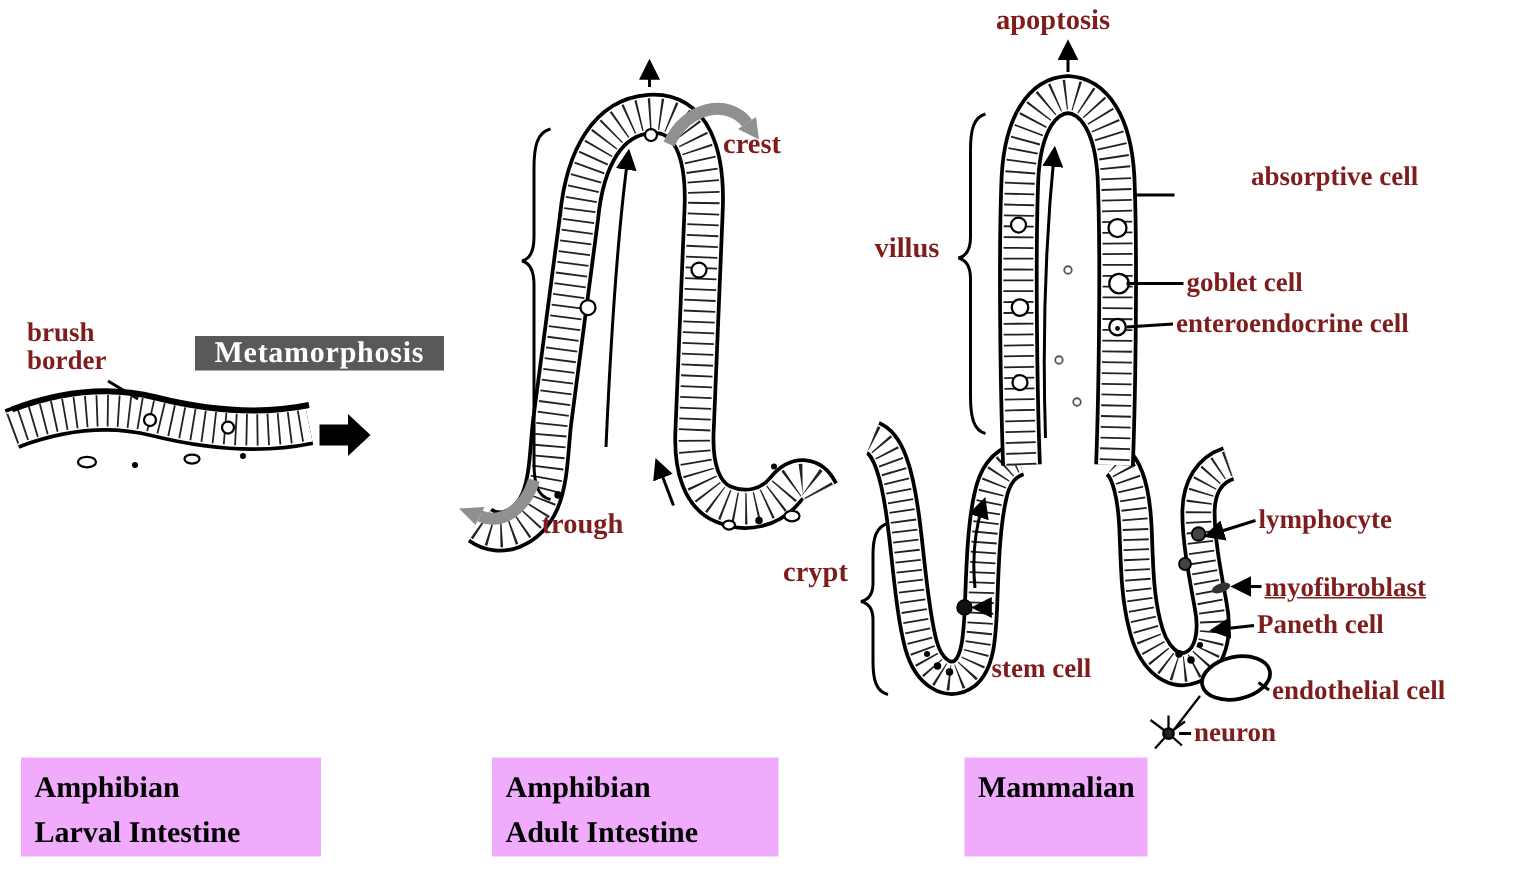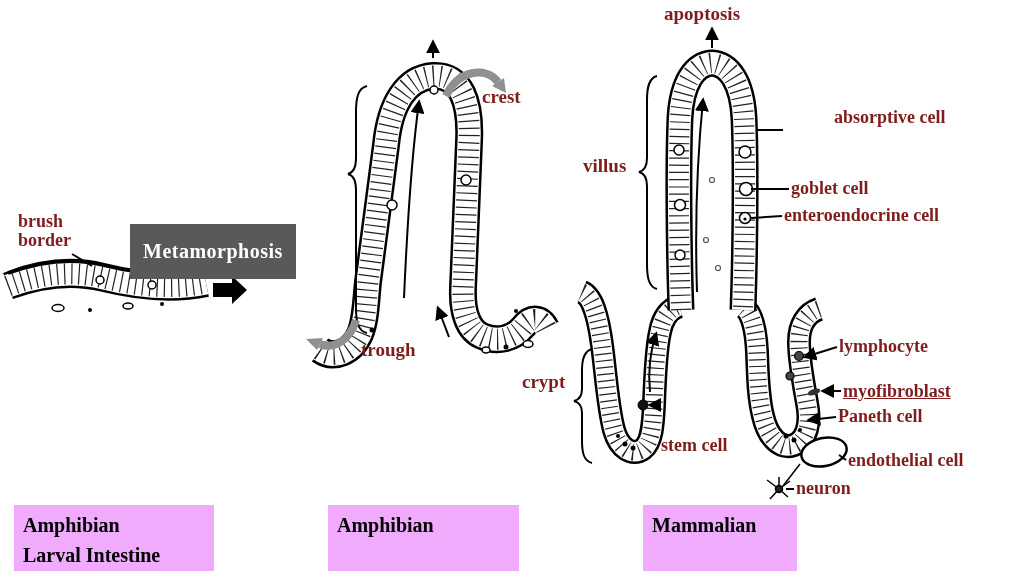--- a/index.html
+++ b/index.html
@@ -4,26 +4,26 @@
 <style>
   html,body{margin:0;padding:0;background:#fff;}
   #canvas{position:relative;width:1026px;height:583px;background:#ffffff;overflow:hidden;
           font-family:"Liberation Serif","DejaVu Serif",serif;}
   #art{position:absolute;left:0;top:0;z-index:1;}
   .lbl{position:absolute;font-weight:bold;font-size:18px;color:#7f1d1d;
        white-space:nowrap;line-height:1.08;z-index:2;}
   .lbl.big{font-size:19px;}
   .lbl.right{text-align:right;}
   .meta-box{position:absolute;left:130px;top:224px;background:#595959;color:#ffffff;
-            font-weight:bold;font-size:20px;padding:16px 13px;z-index:2;letter-spacing:.5px;}
+            font-weight:bold;font-size:20px;padding:0 13px;z-index:2;letter-spacing:.5px;}
   .panel{position:absolute;top:505px;height:66px;background:#f0abfc;z-index:2;
          font-weight:bold;font-size:20px;line-height:1.5;padding:5px 0 0 9px;box-sizing:border-box;}
   #panel-1{left:14px;width:200px;}
   #panel-2{left:328px;width:191px;}
-  #panel-3{left:643px;width:154px;}
+  #panel-3{left:643px;width:122px;}
 </style>
 </head>
 <body>
 
 <div id="canvas">
 
 <svg id="art" width="1026" height="583" viewBox="0 0 1026 583" xmlns="http://www.w3.org/2000/svg">
   <defs>
     <path id="p-larval" d="M 8,286 C 40,274 72,270 104,278 C 136,286 172,290 206,283"></path>
     <path id="p-fold" d="M 320,350 C 334,360 352,352 360,334 C 366,320 366,300 368,282 L 386,145 C 390,104 406,78 433,76 C 461,74 471,102 469,142 L 463,288 C 462,312 468,330 482,336 C 498,343 514,338 523,327 C 532,316 541,318 546,328"></path>
@@ -177,18 +177,19 @@
 <div class="lbl" style="left:838px;top:407px;">Paneth cell</div>
 <div class="lbl" style="left:848px;top:451px;">endothelial cell</div>
 <div class="lbl" style="left:796px;top:479px;">neuron</div>
 
 <div class="panel" id="panel-1">
   <div>Amphibian</div>
   <div>Larval Intestine</div>
 </div>
 <div class="panel" id="panel-2">
   <div>Amphibian</div>
+  <div>Adult Intestine</div>
 </div>
 <div class="panel" id="panel-3">
   <div>Mammalian</div>
 </div>
 
 </div>
 
 </body></html>

